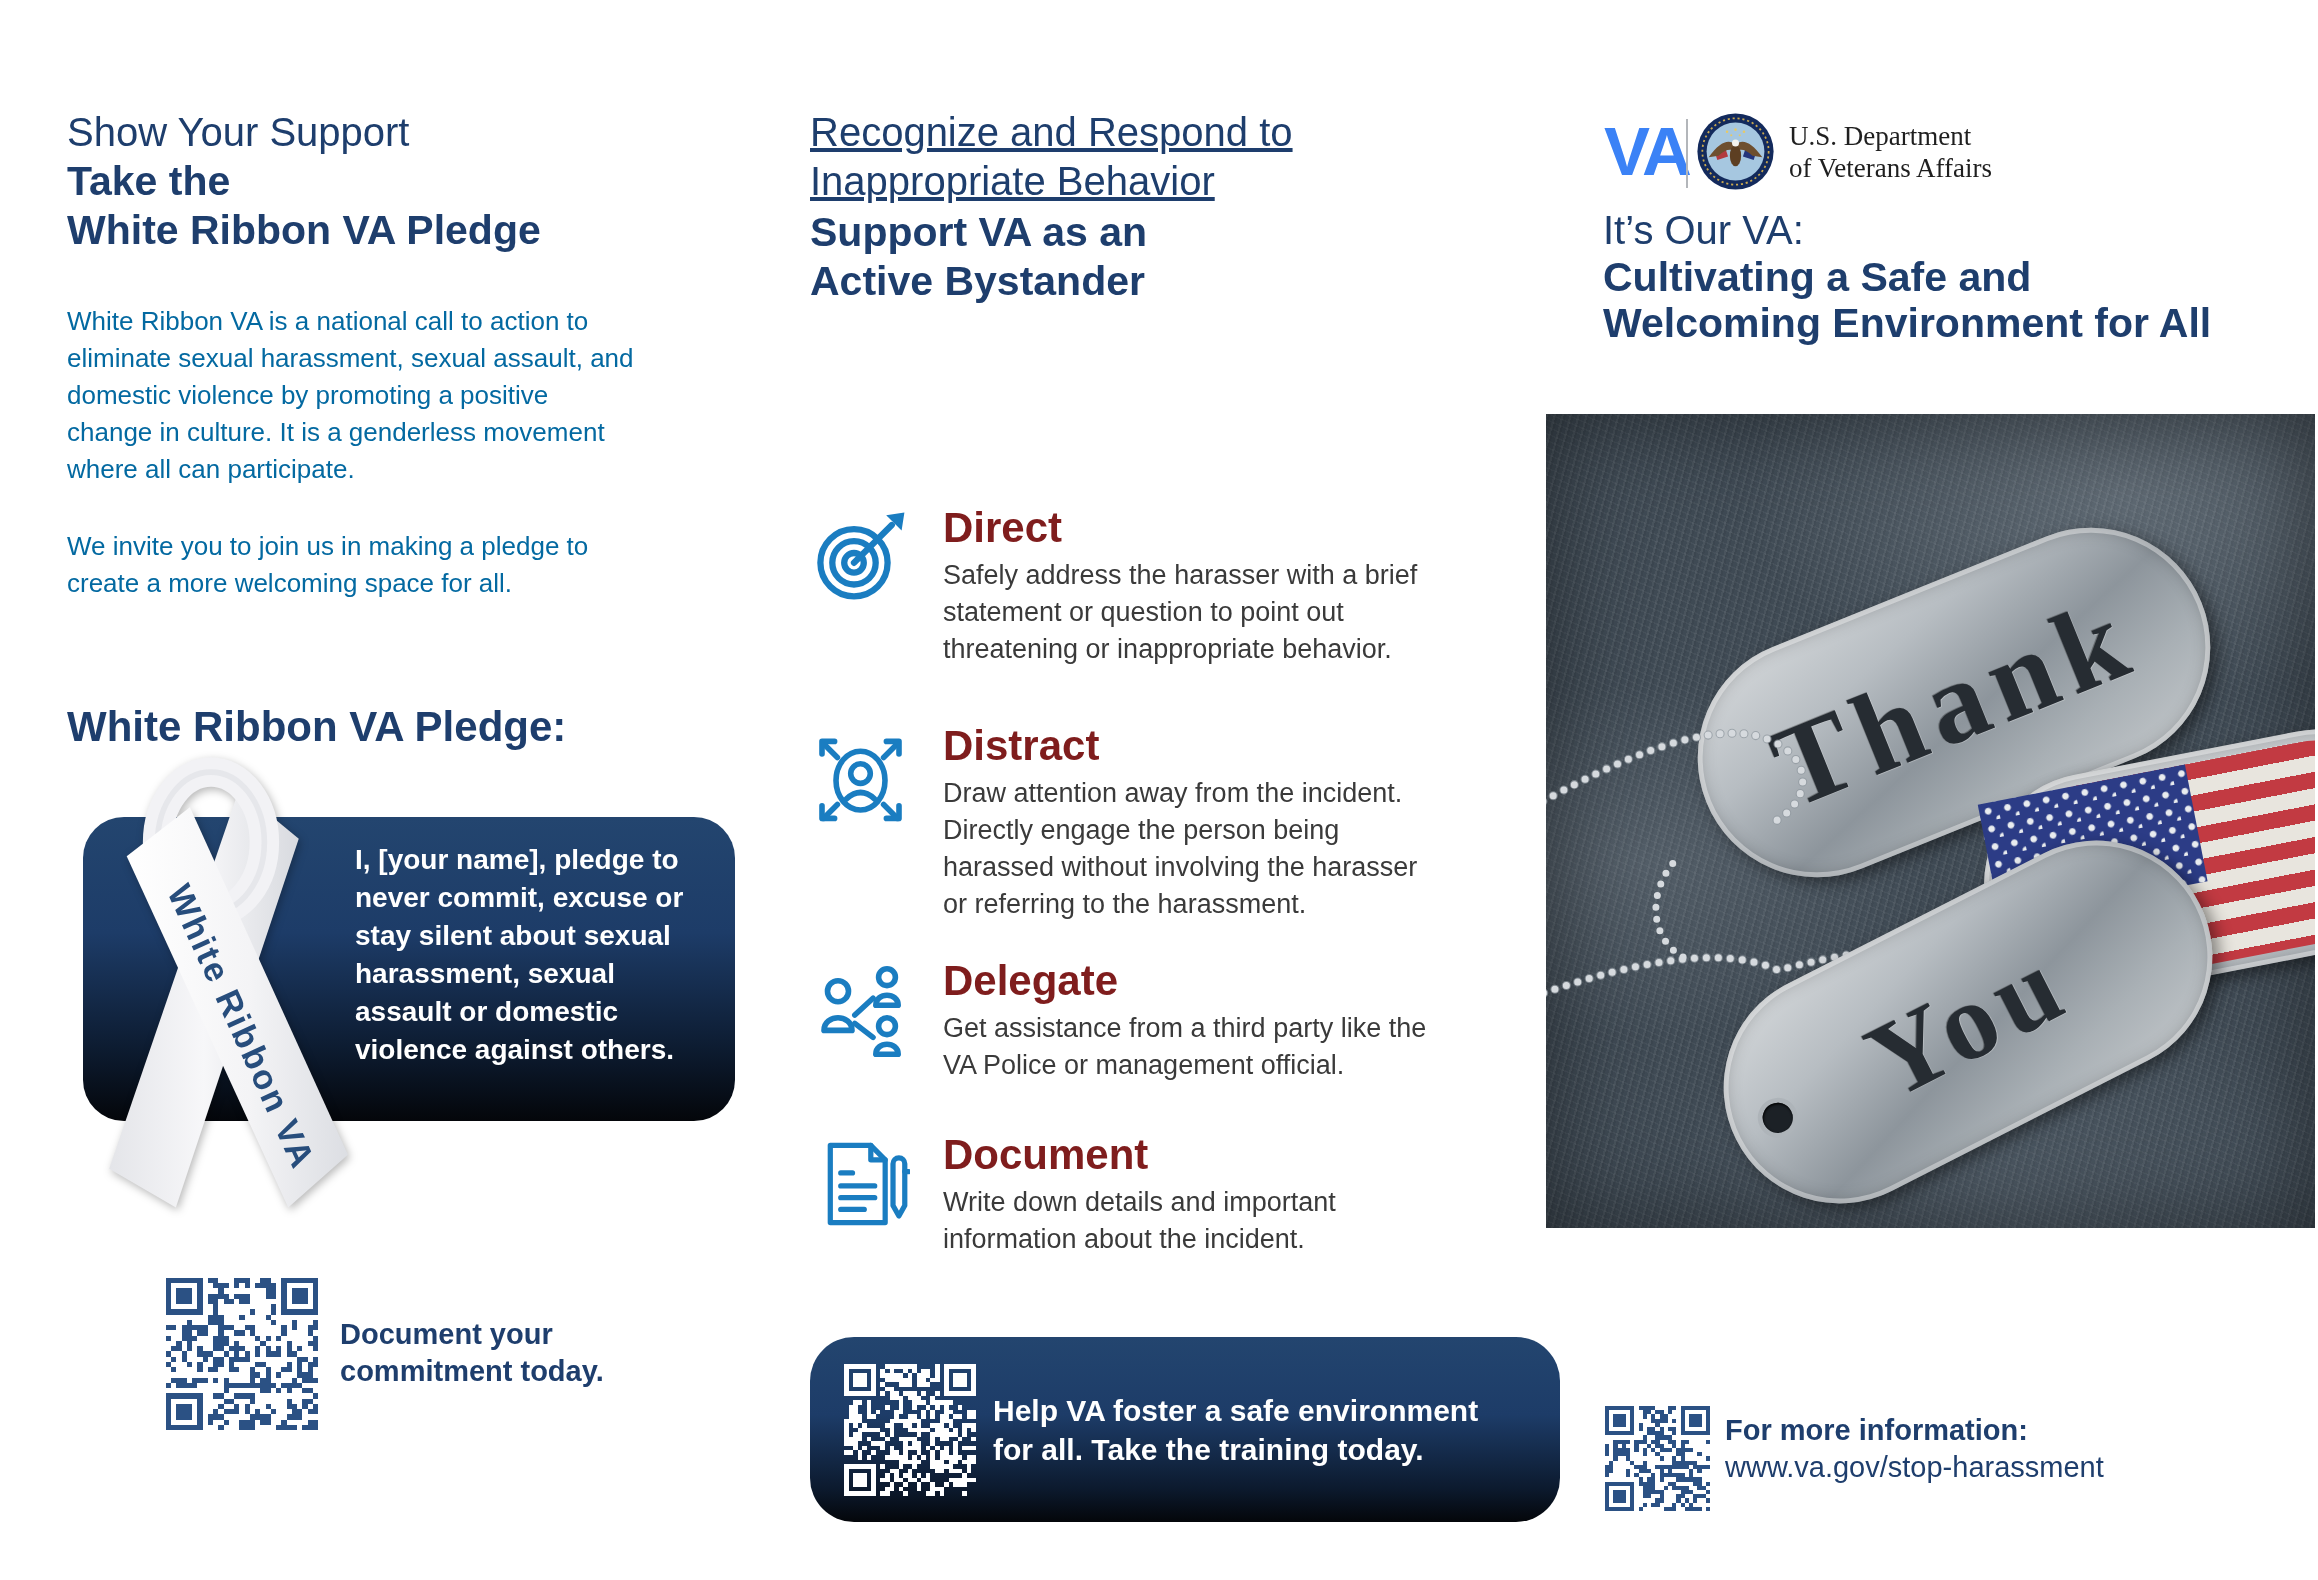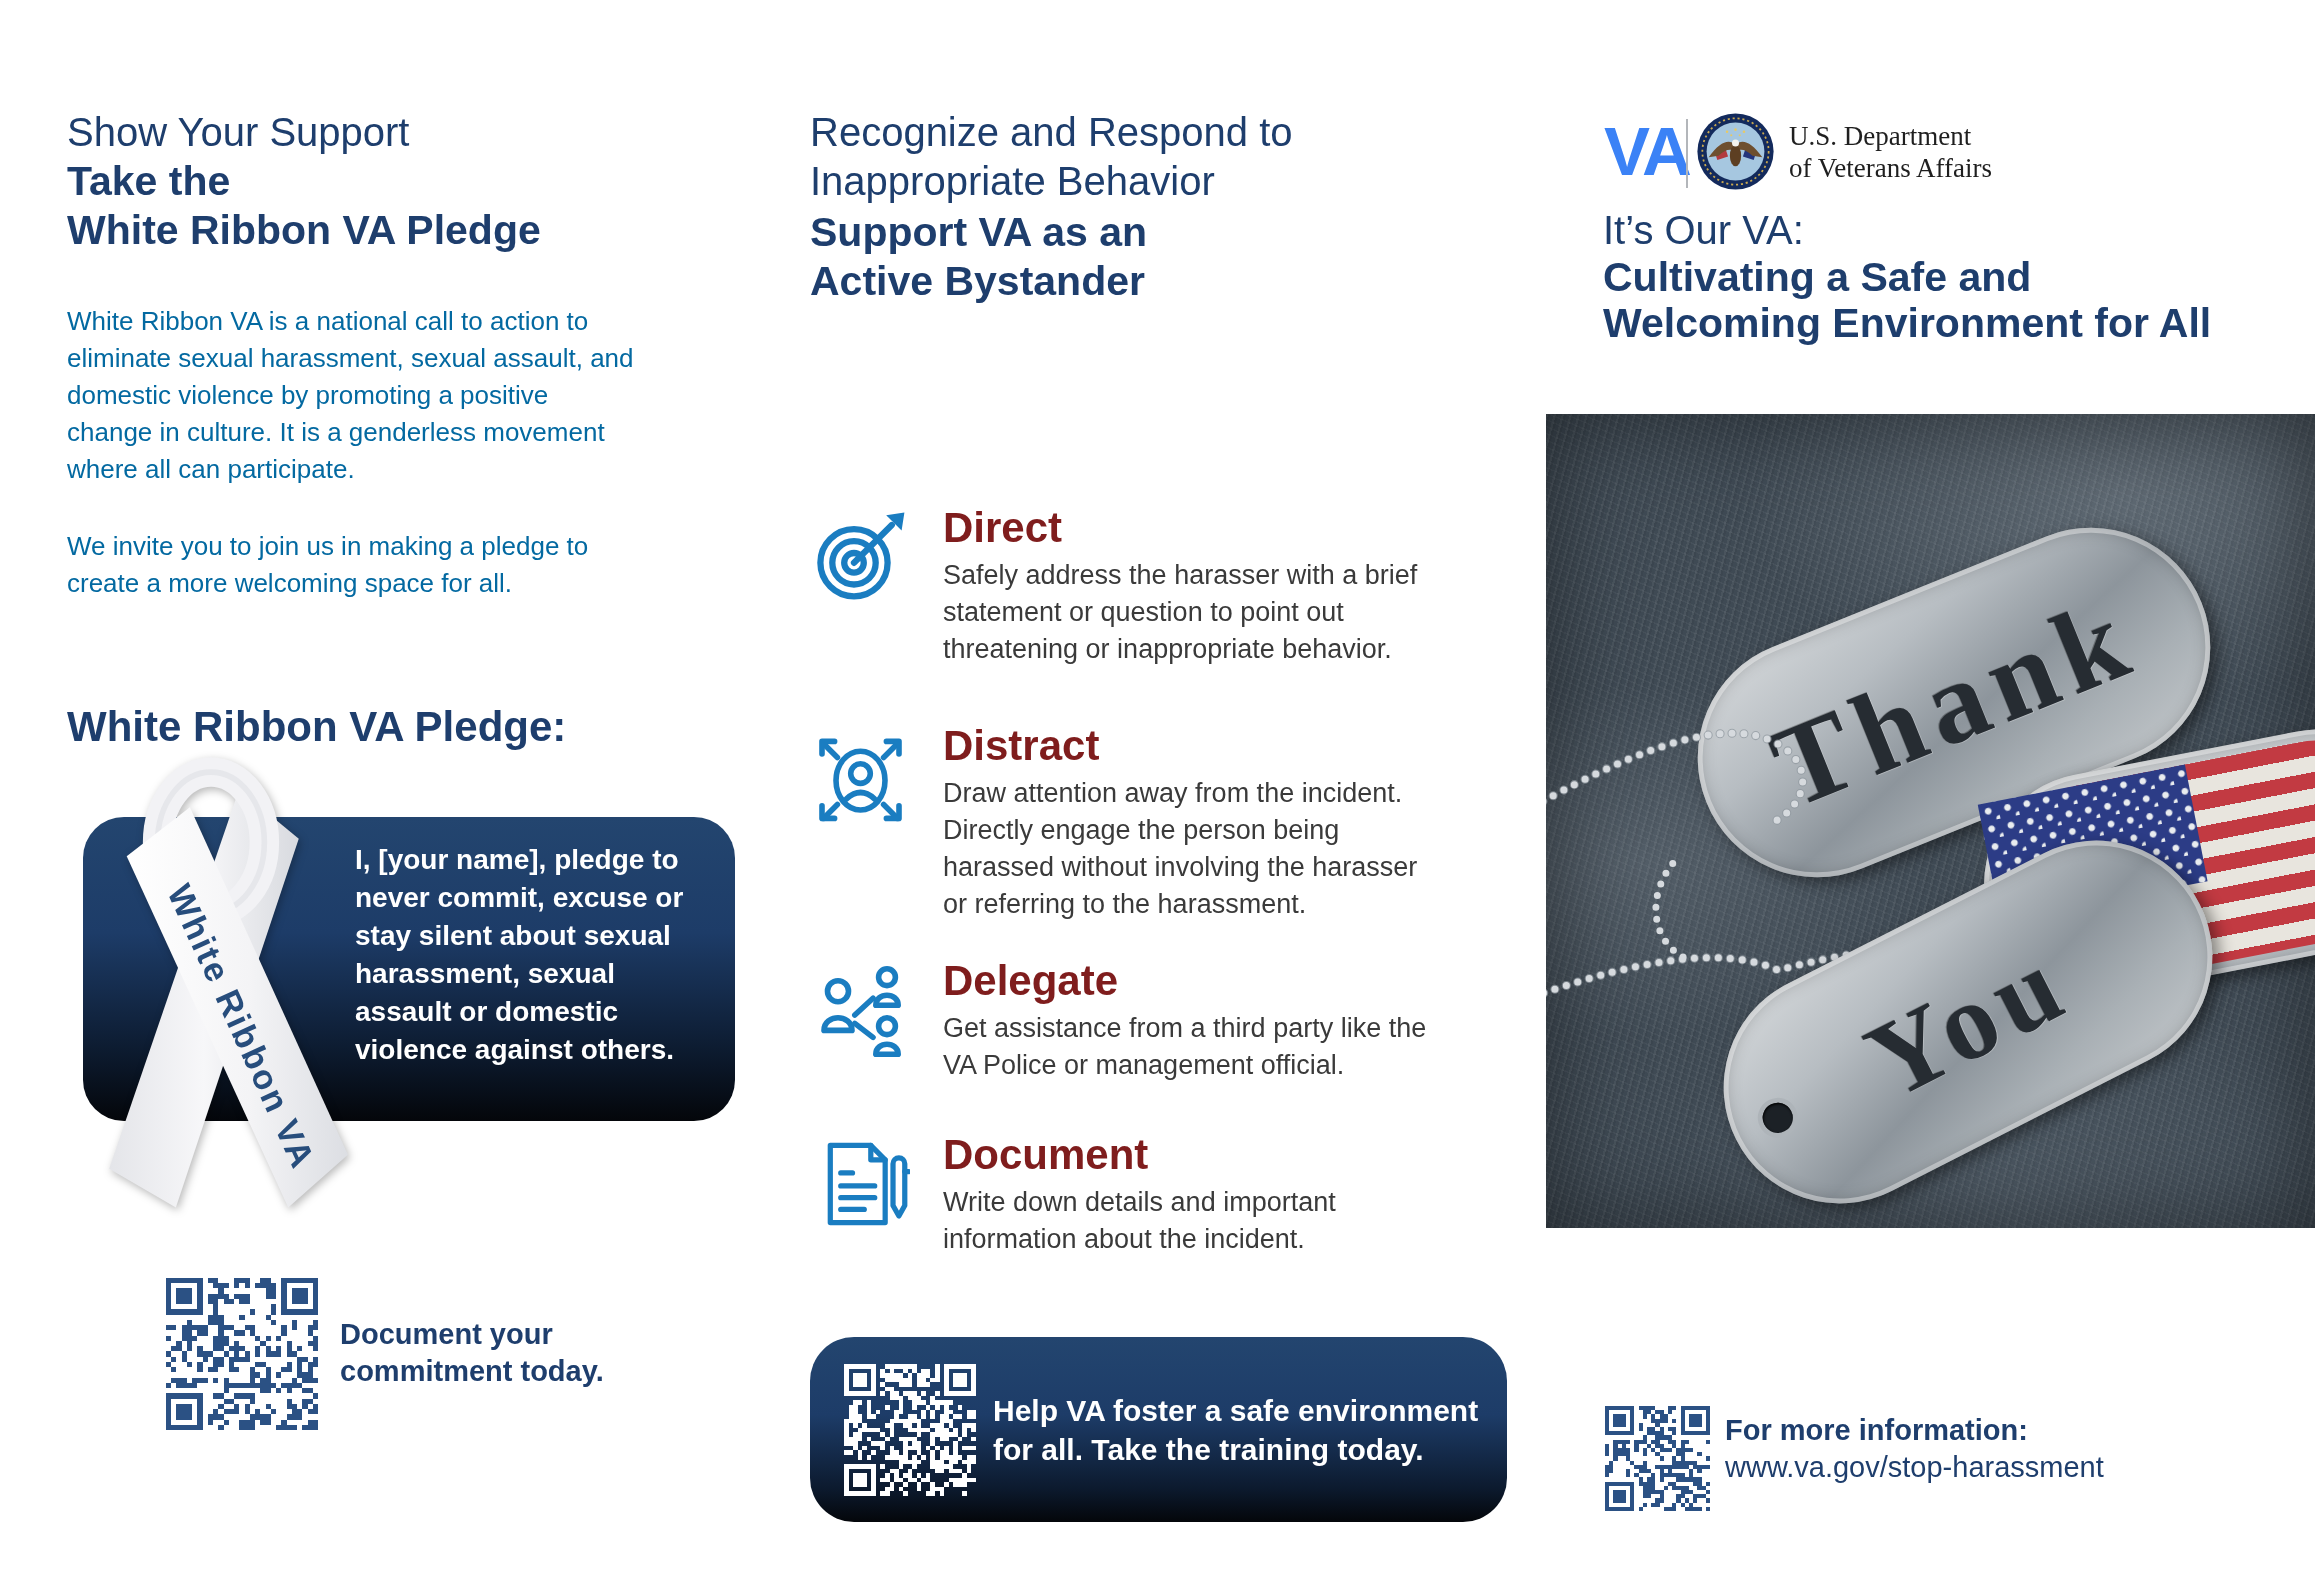--- a/index.html
+++ b/index.html
@@ -21,21 +21,21 @@
   
   .pledge-box {
     left:83px; top:809px; width:652px; height:304px; border-radius:41px;
     background:linear-gradient(180deg,#23456f 0%, #1d3c68 38%, #0c1a2e 78%, #04060a 100%);
   }
   .pledge-text { left:355px; top:833px; width:379px; font-size:28px; line-height:38px;
     font-weight:700; color:#ffffff; z-index:6; }
   .ribbon-svg { left:67px; top:743px; z-index:5; filter:drop-shadow(2.1px 3.5px 4.2px rgba(0,0,0,0.28)); }
   .qr-caption { left:340px; top:1308px; font-size:29px; line-height:37px; font-weight:700; color:#1e3e6d; }
   .cta-box {
-    left:810px; top:1329px; width:697px; height:185px; border-radius:44px;
+    left:810px; top:1329px; width:750px; height:185px; border-radius:44px;
     background:linear-gradient(180deg,#23456f 0%, #1d3c68 42%, #0c1a2e 82%, #04060a 100%);
   }
   .cta-text { left:183px; top:50%; transform:translateY(-50%); position:absolute;
     font-size:30px; line-height:39px; font-weight:700; color:#ffffff; }
 
   
   .va-logo { left:1604px; top:104px; font-size:69px; font-weight:700; letter-spacing:-2.8px; color:#3b82f6; }
   .logo-divider { left:1686px; top:111px; width:2.1px; height:69px; background:#b3b6ba; }
   .dept { left:1789px; top:112px; font-family:"Liberation Serif", serif; font-size:27px;
     line-height:32px; color:#1f1f1f; }
@@ -414,21 +414,21 @@
           <rect x="0.5" y="22.5" width="6" height="6" fill="none" stroke="#2b5184" stroke-width="1"></rect>
           <rect x="2" y="24" width="3" height="3" fill="#2b5184"></rect>
         </svg></div>
     <div class="abs qr-caption">
       <span class="line">Document your</span>
       <span class="line">commitment today.</span>
     </div>
   </div>
 
   <div class="abs" style="left:773px;top:0;width:773px;height:1581px;">
-    <div class="abs kicker" style="left:37px;top:100px;">
+    <div class="abs kicker" style="left:37px;top:100px;text-decoration:underline;">
       <span class="line">Recognize and Respond to</span>
       <span class="line">Inappropriate Behavior</span>
     </div>
     <div class="abs title" style="left:37px;top:200px;">
       <span class="line">Support VA as an</span>
       <span class="line">Active Bystander</span>
     </div>
 
     <svg class="abs" style="left:39px;top:496px;" width="98" height="98" viewBox="0 0 140 140" fill="none" stroke="#1a7dc1" stroke-width="9" stroke-linecap="round">
       <circle cx="60" cy="84" r="14"></circle>

